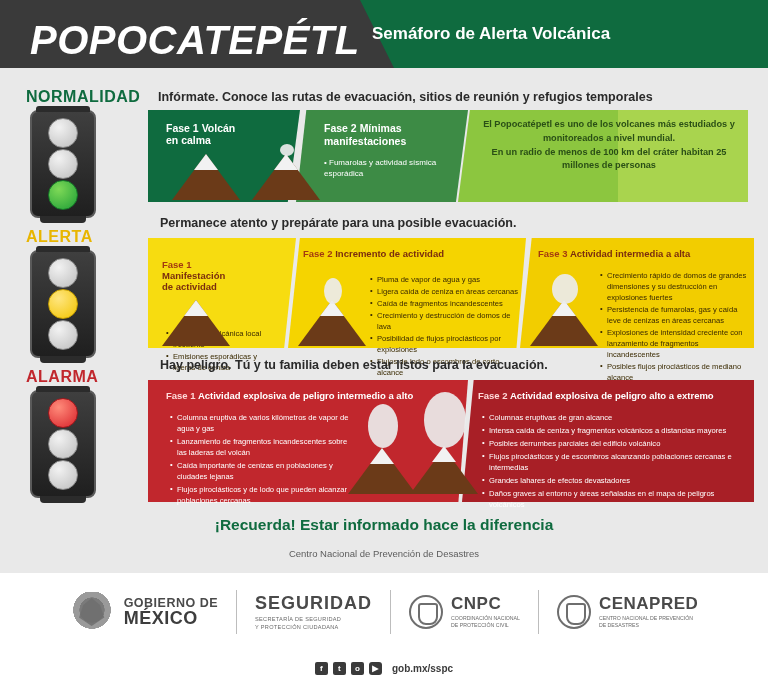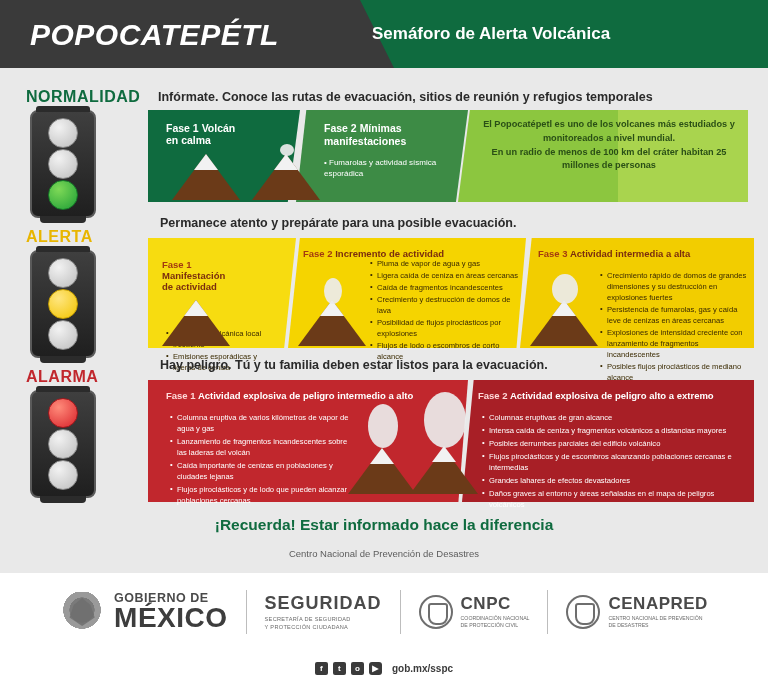--- a/index.html
+++ b/index.html
@@ -18,21 +18,21 @@
     background: #3a3a3a;
   }
   .header-dark:after {
     content: ""; position: absolute; right: -34px; top: 0;
     border-left: 34px solid #3a3a3a;
     border-top: 68px solid transparent;
     width: 0; height: 0;
   }
   .header-title {
     position: absolute; left: 30px; top: 18px;
-    color: #fff; font-size: 30px; font-weight: bold; letter-spacing: 0.5px;
+    color: #fff; font-size: 40px; font-weight: bold; letter-spacing: 0.5px;
     font-style: italic;
   }
   .header-sub {
     position: absolute; left: 372px; top: 24px;
     color: #fff; font-size: 17px; font-weight: bold;
   }
 
   
   .body-wrap { position: relative; background: #e9e9e9; height: 505px; }
 
@@ -166,21 +166,21 @@
     background: radial-gradient(ellipse at 50% 45%, #7a7a7a 0 40%, #9a9a9a 41% 60%, transparent 61%);
     position: relative;
   }
   .eagle:after {
     content:""; position: absolute; left: 8px; top: 6px; width: 28px; height: 28px;
     background: #6e6e6e; clip-path: polygon(50% 0, 80% 25%, 95% 70%, 50% 100%, 5% 70%, 20% 25%);
     opacity: .85;
   }
   .gob-txt { line-height: 1.0; }
   .gob-1 { font-size: 12.5px; font-weight: bold; color: #4a4a4a; letter-spacing: .5px; }
-  .gob-2 { font-size: 28px; font-weight: bold; color: #3d3d3d; letter-spacing: .5px; }
+  .gob-2 { font-size: 18px; font-weight: bold; color: #3d3d3d; letter-spacing: .5px; }
   .divider { width: 1px; height: 44px; background: #bdbdbd; margin: 0 18px; }
   .seg-txt { }
   .seg-1 { font-size: 18px; font-weight: bold; color: #4a4a4a; letter-spacing: 1px; }
   .seg-2 { font-size: 5.6px; color: #6a6a6a; letter-spacing: .3px; margin-top: 2px; line-height:1.3; }
   .seal {
     width: 34px; height: 34px; border-radius: 50%;
     border: 2px solid #6e6e6e; margin-right: 8px; position: relative;
   }
   .seal:after {
     content:""; position:absolute; left: 7px; top: 6px; width: 16px; height: 18px;
@@ -289,21 +289,21 @@
       </div>
       <ul class="y-list" style="left:18px; top:42px; width:112px;margin-top:48px;">
         <li>Sismicidad volcánica local frecuente</li>
         <li>Emisiones esporádicas y ligeras de ceniza</li>
       </ul>
 
       <div class="y-head" style="left:155px; top:10px; width:200px;">
         <span class="num">Fase 2</span>
         <span>Incremento de actividad</span>
       </div>
-      <ul class="y-list" style="left:222px; top:20px; width:150px;">
+      <ul class="y-list" style="left:222px; top:36px; width:150px;">
         <li>Pluma de vapor de agua y gas</li>
         <li>Ligera caída de ceniza en áreas cercanas</li>
         <li>Caída de fragmentos incandescentes</li>
         <li>Crecimiento y destrucción de domos de lava</li>
         <li>Posibilidad de flujos piroclásticos por explosiones</li>
         <li>Flujos de lodo o escombros de corto alcance</li>
       </ul>
 
       <div class="y-head" style="left:390px; top:10px; width:210px;">
         <span class="num">Fase 3</span>

